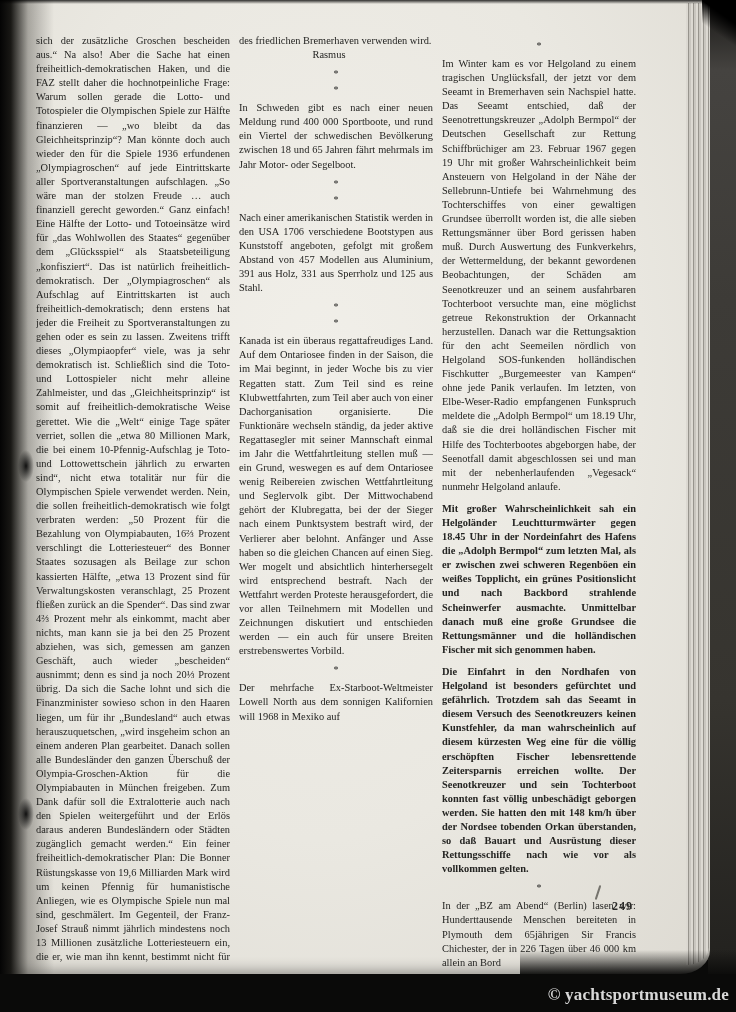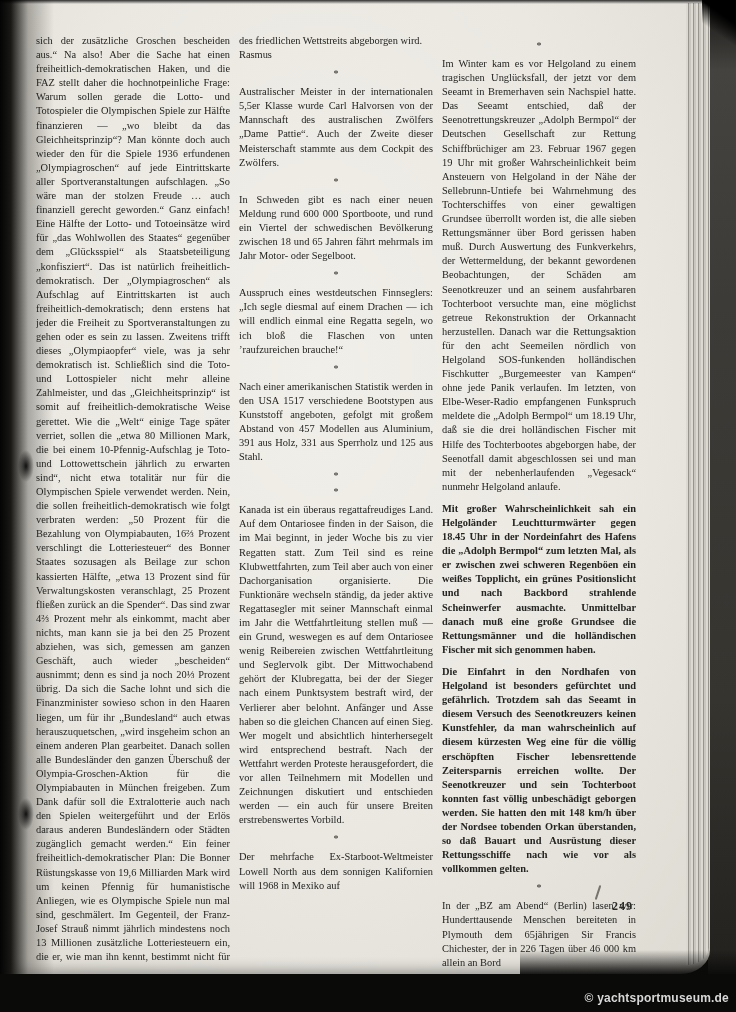--- a/index.html
+++ b/index.html
@@ -58,35 +58,35 @@
   .col {
     width:194px; flex:0 0 194px;
     font-size:10.4px; line-height:14.1px; color:#242422;
     text-align:justify;
   }
   .col p { margin:0; }
   .sep {
     text-align:center; font-size:10px; line-height:9px;
     margin:7px 0 7px; color:#2a2a28;
   }
-  .sig { text-align:left; padding-right:14px; }
+  .sig { text-align:center; padding-right:14px; }
   .para-gap { margin-top:8px !important;font-weight:bold; }
   .pagenum {
     position:absolute; left:612px; top:899px;
     font-size:12px; font-weight:bold; letter-spacing:1px; color:#2b2b29;
   }
   .pencil-mark {
     position:absolute; left:597px; top:885px; width:2px; height:15px;
     background:#76746e; transform:rotate(18deg); border-radius:1px;
   }
   
   .watermark {
     position:absolute; right:7px; bottom:7px;
-    font-family:Liberation Sans, sans-serif; font-weight:bold;
-    font-size:12px; color:#d8d8d8; letter-spacing:.2px;
+    font-family:Liberation Serif, serif; font-weight:bold;
+    font-size:17px; color:#d8d8d8; letter-spacing:.2px;
   }
 </style>
 </head>
 <body>
 
 <div class="scene">
 
   <div class="cover-right"></div>
   <div class="paper"></div>
   <div class="edge-stripes"></div>
@@ -96,30 +96,28 @@
   <div class="thumb-blob blob-2"></div>
   <div class="corner-tr"></div>
 
   <div class="content">
 
     <div class="col">
       <p>sich der zusätzliche Groschen bescheiden aus.“ Na also! Aber die Sache hat einen freiheitlich-demokratischen Haken, und die FAZ stellt daher die hochnotpeinliche Frage: Warum sollen gerade die Lotto- und Totospieler die Olympischen Spiele zur Hälfte finanzieren — „wo bleibt da das Gleichheitsprinzip“? Man könnte doch auch wieder den für die Spiele 1936 erfundenen „Olympiagroschen“ auf jede Eintrittskarte aller Sportveranstaltungen aufschlagen. „So wäre man der stolzen Freude … auch finanziell gerecht geworden.“ Ganz einfach! Eine Hälfte der Lotto- und Totoeinsätze wird für „das Wohlwollen des Staates“ gegenüber dem „Glücksspiel“ als Staatsbeteiligung „konfisziert“. Das ist natürlich freiheitlich-demokratisch. Der „Olympiagroschen“ als Aufschlag auf Eintrittskarten ist auch freiheitlich-demokratisch; denn erstens hat jeder die Freiheit zu Sportveranstaltungen zu gehen oder es sein zu lassen. Zweitens trifft dieses „Olympiaopfer“ viele, was ja sehr demokratisch ist. Schließlich sind die Toto- und Lottospieler nicht mehr alleine Zahlmeister, und das „Gleichheitsprinzip“ ist somit auf freiheitlich-demokratische Weise gerettet. Wie die „Welt“ einige Tage später verriet, sollen die „etwa 80 Millionen Mark, die bei einem 10-Pfennig-Aufschlag je Toto- und Lottowettschein jährlich zu erwarten sind“, nicht etwa totalitär nur für die Olympischen Spiele verwendet werden. Nein, die sollen freiheitlich-demokratisch wie folgt verbraten werden: „50 Prozent für die Bezahlung von Olympiabauten, 16⅔ Prozent verschlingt die Lotteriesteuer“ des Bonner Staates sozusagen als Beilage zur schon kassierten Hälfte, „etwa 13 Prozent sind für Verwaltungskosten veranschlagt, 25 Prozent fließen zurück an die Spender“. Das sind zwar 4⅔ Prozent mehr als einkommt, macht aber nichts, man kann sie ja bei den 25 Prozent abziehen, was sich, gemessen am ganzen Geschäft, auch wieder „bescheiden“ ausnimmt; denn es sind ja noch 20⅓ Prozent übrig. Da sich die Sache lohnt und sich die Finanzminister sowieso schon in den Haaren liegen, um für ihr „Bundesland“ auch etwas herauszuquetschen, „wird insgeheim schon an einem anderen Plan gearbeitet. Danach sollen alle Bundesländer den ganzen Überschuß der Olympia-Groschen-Aktion für die Olympiabauten in München freigeben. Zum Dank dafür soll die Extralotterie auch nach den Spielen weitergeführt und der Erlös daraus anderen Bundesländern oder Städten zugänglich gemacht werden.“ Ein feiner freiheitlich-demokratischer Plan: Die Bonner Rüstungskasse von 19,6 Milliarden Mark wird um keinen Pfennig für humanistische Anliegen, wie es Olympische Spiele nun mal sind, geschmälert. Im Gegenteil, der Franz-Josef Strauß nimmt jährlich mindestens noch 13 Millionen zusätzliche Lotteriesteuern ein, die er, wie man ihn kennt, bestimmt nicht für die Förderung der olympischen Idee</p>
     </div>
 
     <div class="col">
-      <p>des friedlichen Wettstreits abgeborgen wird.</p>
+      <p>des friedlichen Bremerhaven verwenden wird.</p>
       <div class="sig">Rasmus</div>
       <div class="sep">*</div>
-      <p>Australischer Meister in der internationalen 5,5er Klasse wurde Carl Halvorsen von der Mannschaft des australischen Zwölfers „Dame Pattie“. Auch der Zweite dieser Meisterschaft stammte aus dem Cockpit des Zwölfers.</p>
       <div class="sep">*</div>
-      <p>In Schweden gibt es nach einer neuen Meldung rund 600 000 Sportboote, und rund ein Viertel der schwedischen Bevölkerung zwischen 18 und 65 Jahren fährt mehrmals im Jahr Motor- oder Segelboot.</p>
+      <p>In Schweden gibt es nach einer neuen Meldung rund 400 000 Sportboote, und rund ein Viertel der schwedischen Bevölkerung zwischen 18 und 65 Jahren fährt mehrmals im Jahr Motor- oder Segelboot.</p>
       <div class="sep">*</div>
-      <p>Ausspruch eines westdeutschen Finnseglers: „Ich segle diesmal auf einem Drachen — ich will endlich einmal eine Regatta segeln, wo ich bloß die Flaschen von unten ’raufzureichen brauche!“</p>
       <div class="sep">*</div>
-      <p>Nach einer amerikanischen Statistik werden in den USA 1517 verschiedene Bootstypen aus Kunststoff angeboten, gefolgt mit großem Abstand von 457 Modellen aus Aluminium, 391 aus Holz, 331 aus Sperrholz und 125 aus Stahl.</p>
+      <p>Nach einer amerikanischen Statistik werden in den USA 1706 verschiedene Bootstypen aus Kunststoff angeboten, gefolgt mit großem Abstand von 457 Modellen aus Aluminium, 391 aus Holz, 331 aus Sperrholz und 125 aus Stahl.</p>
       <div class="sep">*</div>
       <div class="sep">*</div>
       <p>Kanada ist ein überaus regattafreudiges Land. Auf dem Ontariosee finden in der Saison, die im Mai beginnt, in jeder Woche bis zu vier Regatten statt. Zum Teil sind es reine Klubwettfahrten, zum Teil aber auch von einer Dachorganisation organisierte. Die Funktionäre wechseln ständig, da jeder aktive Regattasegler mit seiner Mannschaft einmal im Jahr die Wettfahrtleitung stellen muß — ein Grund, weswegen es auf dem Ontariosee wenig Reibereien zwischen Wettfahrtleitung und Seglervolk gibt. Der Mittwochabend gehört der Klubregatta, bei der der Sieger nach einem Punktsystem bestraft wird, der Verlierer aber belohnt. Anfänger und Asse haben so die gleichen Chancen auf einen Sieg. Wer mogelt und absichtlich hinterhersegelt wird entsprechend bestraft. Nach der Wettfahrt werden Proteste herausgefordert, die vor allen Teilnehmern mit Modellen und Zeichnungen diskutiert und entschieden werden — ein auch für unsere Breiten erstrebenswertes Vorbild.</p>
       <div class="sep">*</div>
       <p>Der mehrfache Ex-Starboot-Weltmeister Lowell North aus dem sonnigen Kalifornien will 1968 in Mexiko auf</p>
     </div>
 
     <div class="col">
       <div class="sep">*</div>
       <p>Im Winter kam es vor Helgoland zu einem tragischen Unglücksfall, der jetzt vor dem Seeamt in Bremerhaven sein Nachspiel hatte. Das Seeamt entschied, daß der Seenotrettungskreuzer „Adolph Bermpol“ der Deutschen Gesellschaft zur Rettung Schiffbrüchiger am 23. Februar 1967 gegen 19 Uhr mit großer Wahrscheinlichkeit beim Ansteuern von Helgoland in der Nähe der Sellebrunn-Untiefe bei Wahrnehmung des Tochterschiffes von einer gewaltigen Grundsee überrollt worden ist, die alle sieben Rettungsmänner über Bord gerissen haben muß. Durch Auswertung des Funkverkehrs, der Wettermeldung, der bekannt gewordenen Beobachtungen, der Schäden am Seenotkreuzer und an seinem ausfahrbaren Tochterboot versuchte man, eine möglichst getreue Rekonstruktion der Orkannacht herzustellen. Danach war die Rettungsaktion für den acht Seemeilen nördlich von Helgoland SOS-funkenden holländischen Fischkutter „Burgemeester van Kampen“ ohne jede Panik verlaufen. Im letzten, von Elbe-Weser-Radio empfangenen Funkspruch meldete die „Adolph Bermpol“ um 18.19 Uhr, daß sie die drei holländischen Fischer mit Hilfe des Tochterbootes abgeborgen habe, der Seenotfall damit abgeschlossen sei und man mit der nebenherlaufenden „Vegesack“ nunmehr Helgoland anlaufe.</p>

